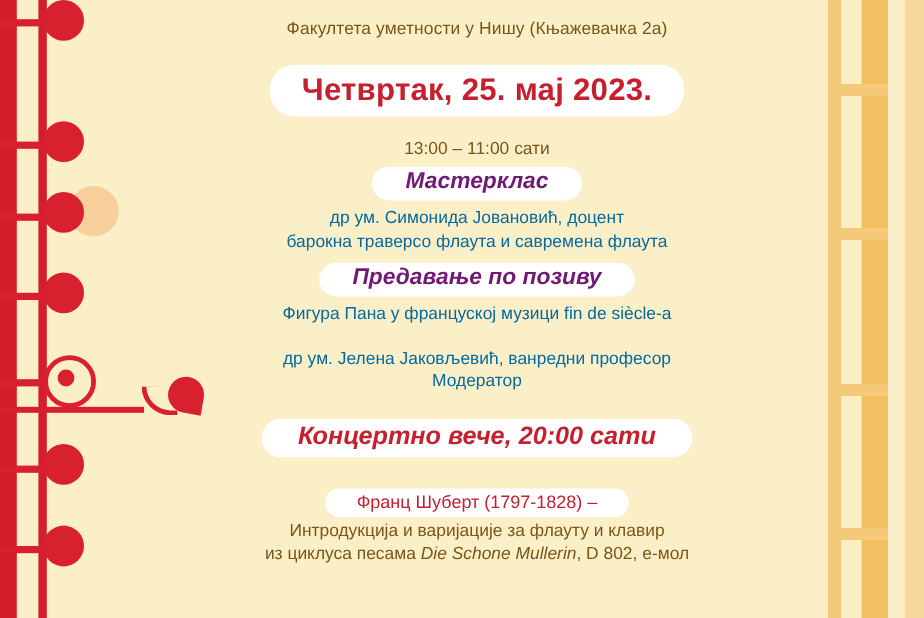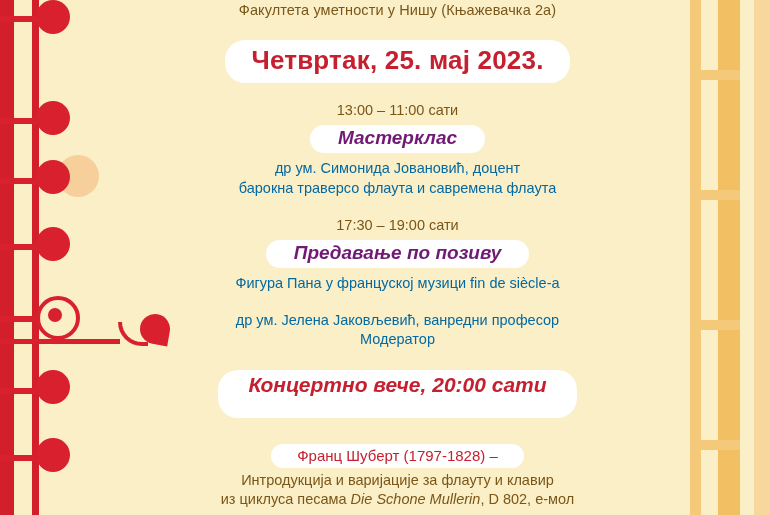--- a/index.html
+++ b/index.html
@@ -123,21 +123,21 @@
     left: 120px;
     right: 95px;
     top: 0;
     text-align: center;
     color: #6f4a14;
   }
 
   .venue {
     font-size: 14.5px;
     color: #7a5618;
-    padding-top: 2px;
+    padding-top: 16px;
     letter-spacing: 0.1px;
   }
 
   .pill {
     display: inline-block;
     background: #fff;
     border-radius: 20px;
     padding: 4px 22px;
     color: #a8172a;
   }
@@ -171,21 +171,21 @@
     color: #0369a1;
     margin-top: 6px;
     line-height: 1.35;
   }
 
   .concert-pill {
     font-size: 21px;
     font-style: italic;
     font-weight: bold;
     margin-top: 20px;
-    padding: 3px 30px 21px 30px;
+    padding: 3px 30px 5px 30px;
     color: #c62030;
   }
 
   .composer-pill {
     font-size: 15px;
     font-weight: normal;
     margin-top: 26px;
     padding: 3px 26px 4px 26px;
     color: #c62030;
   }
@@ -243,21 +243,20 @@
 
     
     <div class="time">13:00 – 11:00 сати</div>
     <div class="pill title-pill">Мастерклас</div>
     <div class="desc">
       <div>др ум. Симонида Јовановић, доцент</div>
       <div>барокна траверсо флаута и савремена флаута</div>
     </div>
 
     
-    <div class="time">17:30 – 19:00 сати</div>
     <div class="pill title-pill">Предавање по позиву</div>
     <div class="desc">
       <div>Фигура Пана у француској музици fin de siècle-а</div>
     </div>
 
     
     <div class="desc" style="margin-top:17px;">
       <div>др ум. Јелена Јаковљевић, ванредни професор</div>
       <div>Модератор</div>
     </div>

